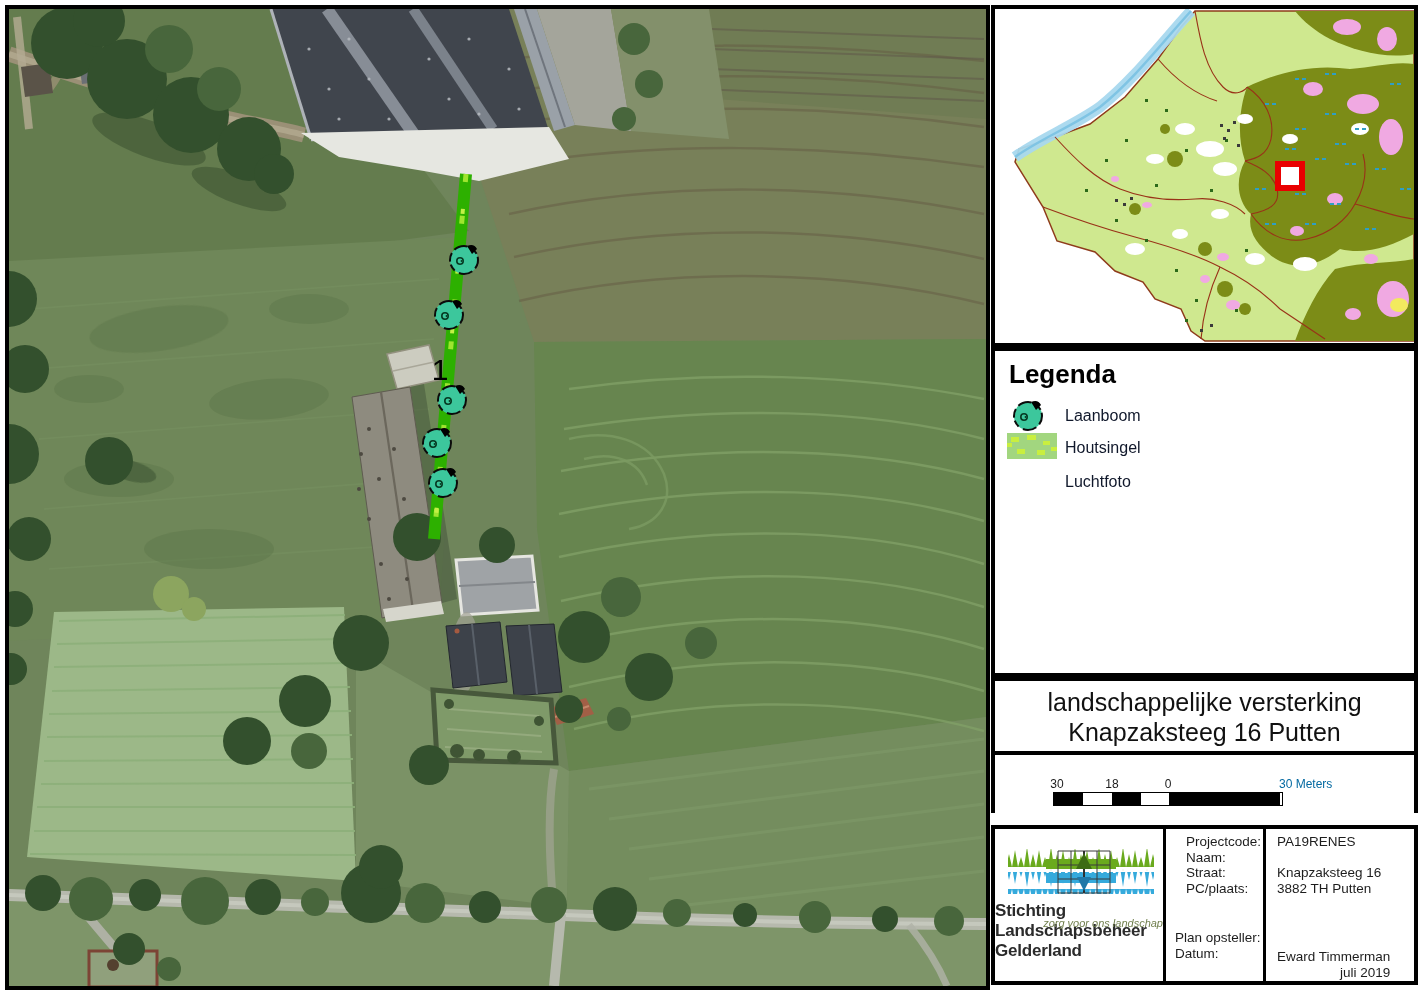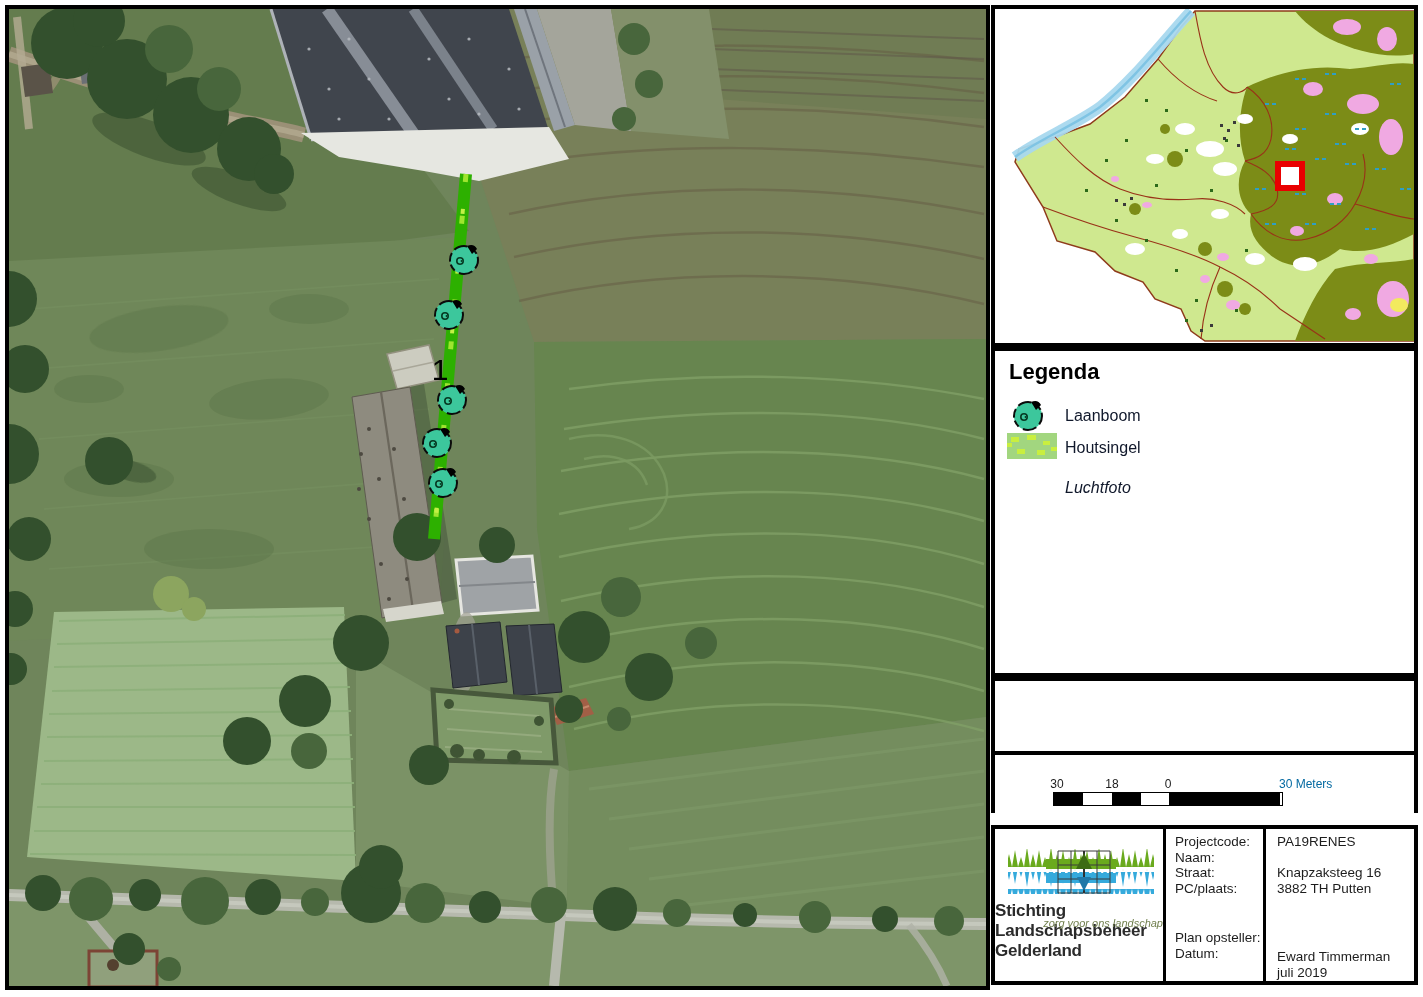--- a/index.html
+++ b/index.html
@@ -11,21 +11,21 @@
   #aerial svg{display:block;}
   
   #overview-box{left:991px;top:5px;width:427px;height:342px;}
   #legend-box{left:991px;top:347px;width:427px;height:330px;}
   #title-box{left:991px;top:677px;width:427px;height:78px;}
   #scale-strip{position:absolute;box-sizing:border-box;left:991px;top:755px;width:427px;height:58px;
                border-left:4px solid #000;border-right:4px solid #000;background:#fff;}
   #info-box{left:991px;top:825px;width:427px;height:160px;}
 
   
-  .legend-title{position:absolute;left:14px;top:8px;font-size:22px;font-weight:bold;color:#000;}
+  .legend-title{position:absolute;left:14px;top:8px;font-size:26px;font-weight:bold;color:#000;}
   .legend-row{position:absolute;left:0;width:100%;height:34px;}
   .legend-row .sym{position:absolute;left:16px;top:0;}
   .legend-row .lab{position:absolute;left:70px;font-size:16px;color:#10182b;}
 
   
   .map-title{position:absolute;left:0;top:6px;width:100%;text-align:center;
              font-size:25px;line-height:30px;color:#111;}
 
   
   .tick{position:absolute;top:22px;font-size:12px;color:#1c1c1c;transform:translateX(-50%);}
@@ -452,26 +452,28 @@
     </div>
 
     <div class="legend-row" style="top:48px;">
       <svg class="sym" width="34" height="34" viewBox="-17 -17 34 34">
         <use href="#treeSym" fill="#3cc79c"></use>
       </svg>
       <span class="lab" style="top:8px;">Laanboom</span>
     </div>
 
     <div class="legend-row" style="top:116px;">
-      <span class="lab" style="top:12px;font-style:italic;">Luchtfoto</span>
+      <span class="lab" style="top:6px;">Luchtfoto</span>
     </div>
   </div>
 
   <div id="title-box" class="frame">
     <div class="map-title">
+      <div>landschappelijke versterking</div>
+      <div>Knapzaksteeg 16 Putten</div>
     </div>
   </div>
 
   <div id="scale-strip">
     <span class="tick" style="left:62px;">30</span>
     <span class="tick" style="left:117px;">18</span>
     <span class="tick" style="left:173px;">0</span>
     <span class="tick-end" style="left:284px;">30 Meters</span>
     <div class="bar">
       <span style="width:29px;background:#000;"></span>
@@ -504,40 +506,40 @@
         </g>
         <line x1="84" y1="6" x2="84" y2="48" stroke="#2f2f2f" stroke-width="2"></line>
         <path d="M84,8 L76,24 L92,24 Z" fill="#3d6b14"></path>
         <path d="M84,46 L77,32 L91,32 Z" fill="#1f78a8"></path>
       </svg>
       <div class="org-name">Stichting Landschapsbeheer Gelderland</div>
       <div class="org-tag">zorg voor ons landschap</div>
     </div>
 
     <div id="cell-labels" class="cell">
-      <div class="tblock" style="top:5px;">
+      <div class="tblock" style="top:5px;margin-left:11px;">
         <div class="tline">Projectcode:</div>
         <div class="tline">Naam:</div>
         <div class="tline">Straat:</div>
         <div class="tline">PC/plaats:</div>
       </div>
       <div class="tblock" style="top:101px;">
         <div class="tline">Plan opsteller:</div>
         <div class="tline">Datum:</div>
       </div>
     </div>
 
     <div id="cell-values" class="cell">
       <div class="tblock" style="top:5px;">
         <div class="tline">PA19RENES</div>
       </div>
       <div class="tblock" style="top:36px;">
         <div class="tline">Knapzaksteeg 16</div>
         <div class="tline">3882 TH Putten</div>
       </div>
-      <div class="tblock" style="top:120px;">
+      <div class="tblock" style="top:120px;text-align:right;">
         <div class="tline">Eward Timmerman</div>
         <div class="tline">juli 2019</div>
       </div>
     </div>
   </div>
 
 </div>
 
 </body></html>

